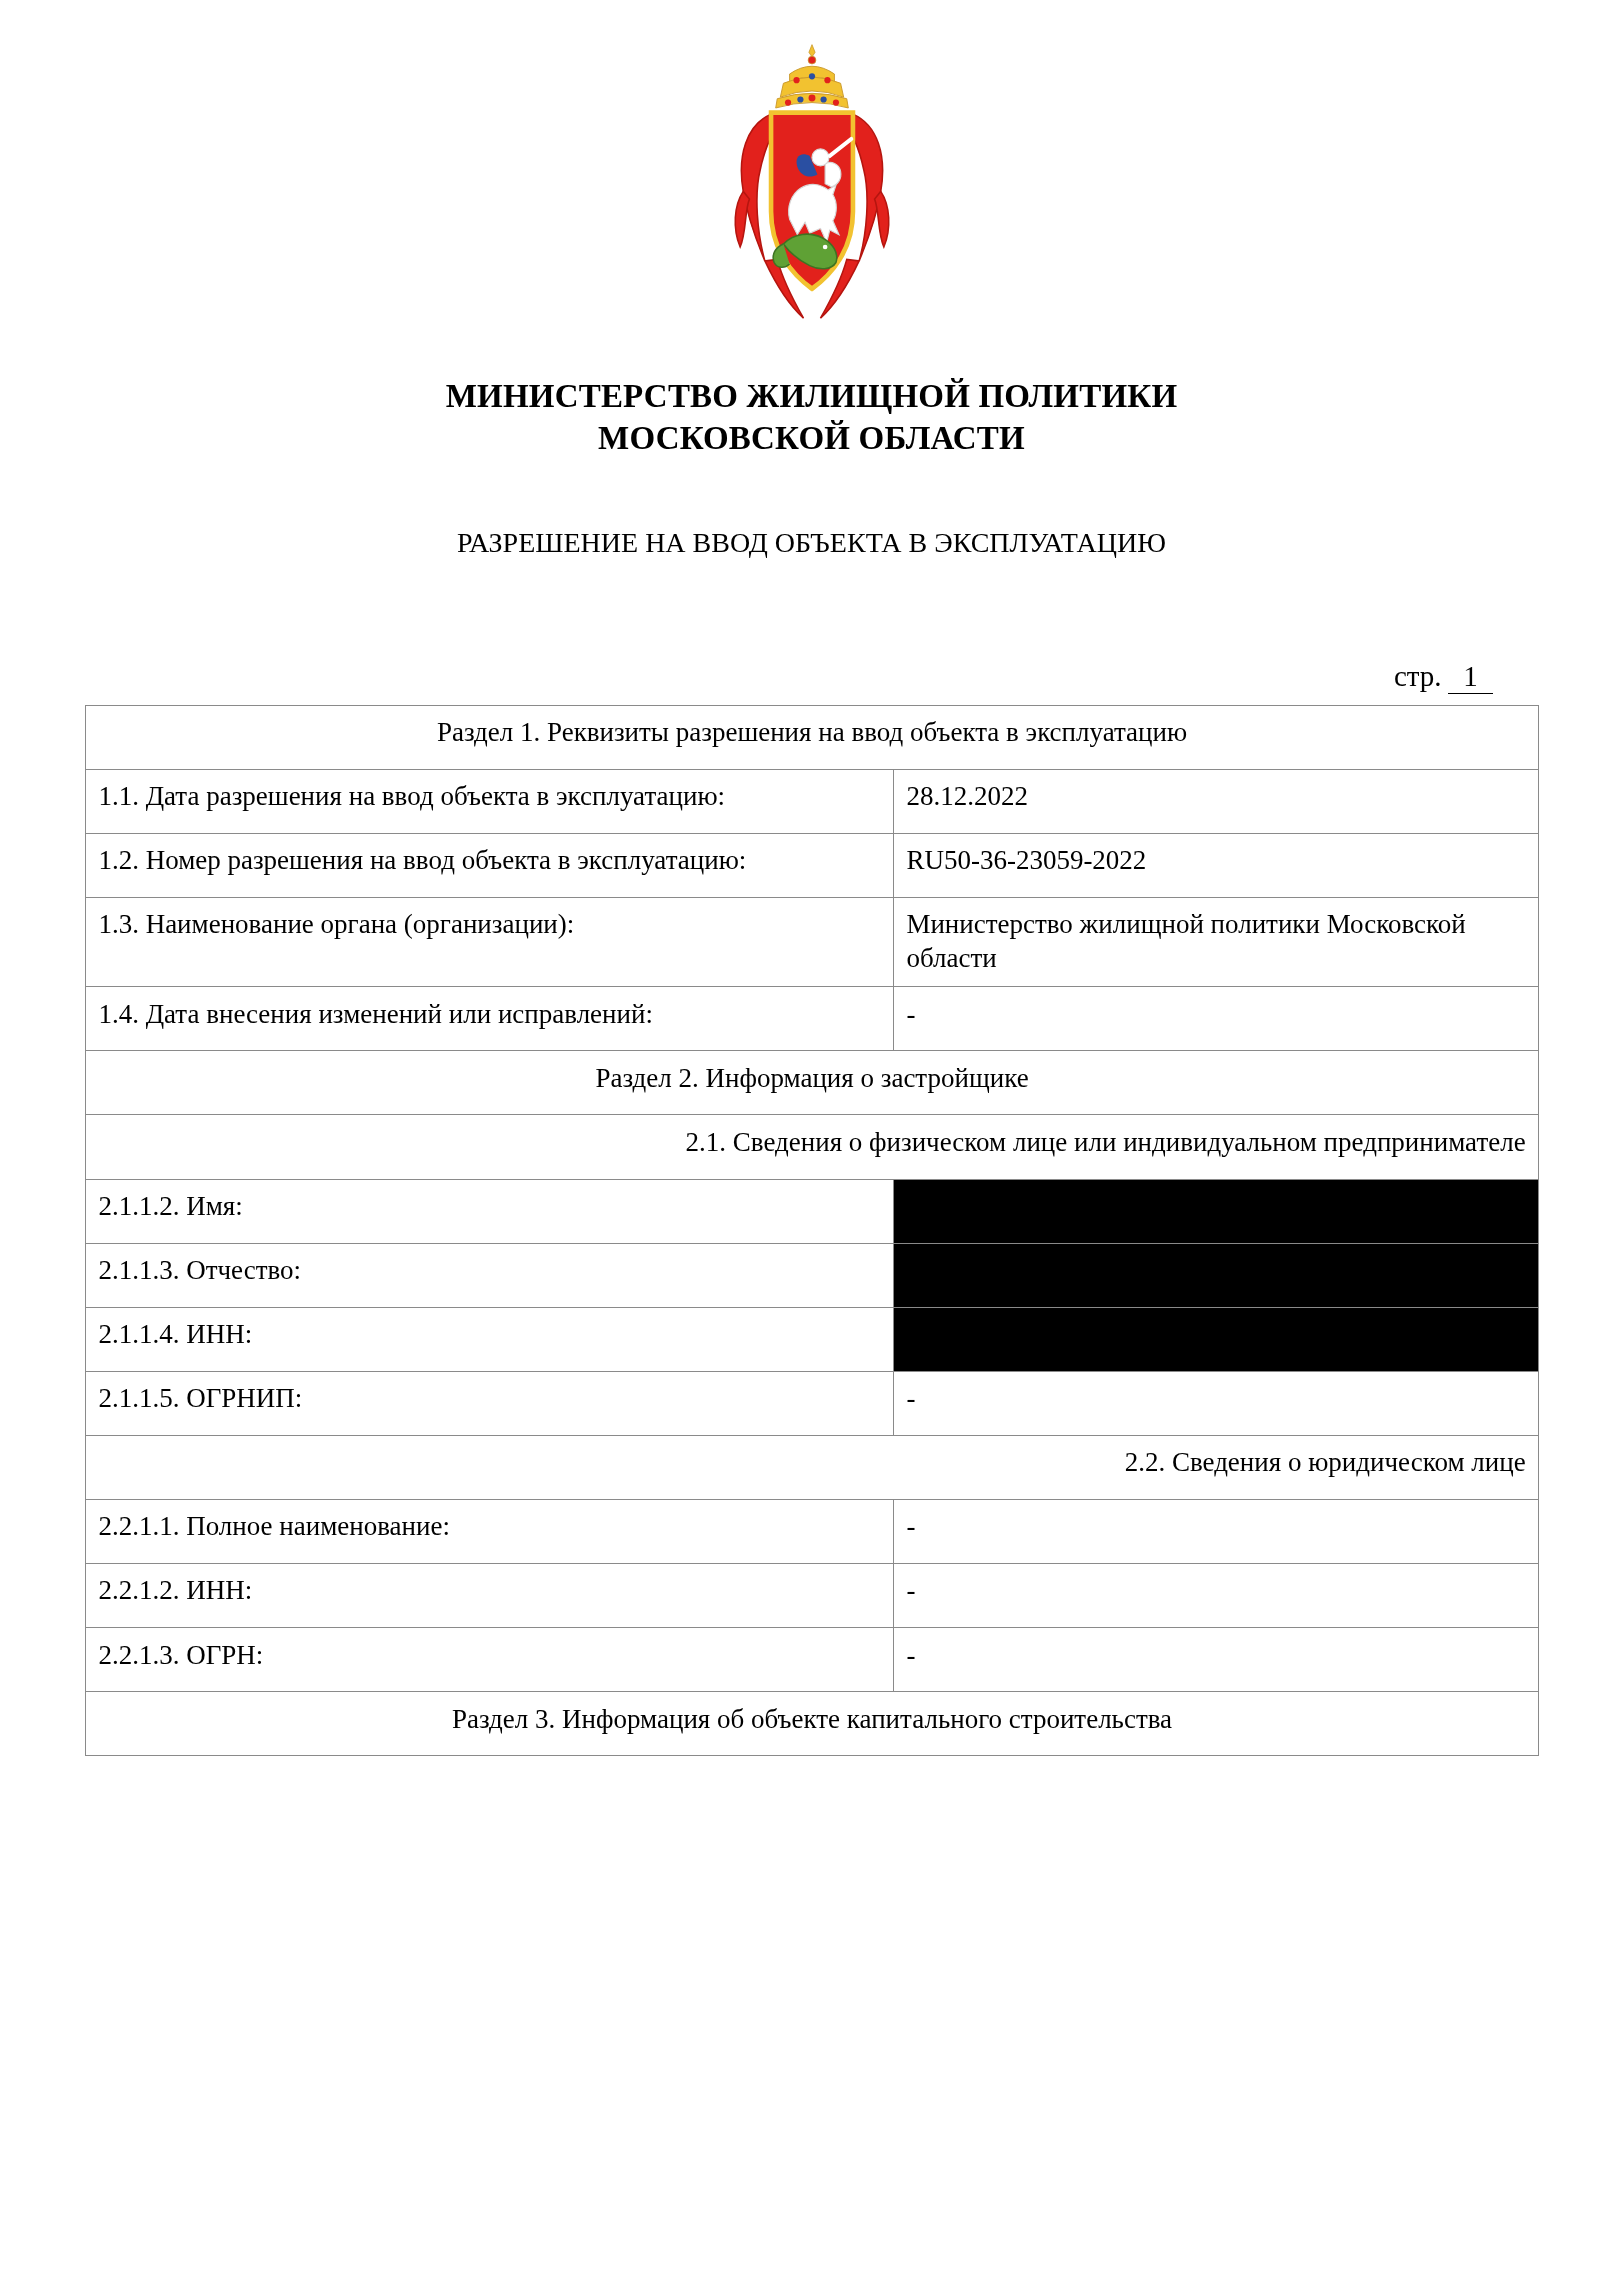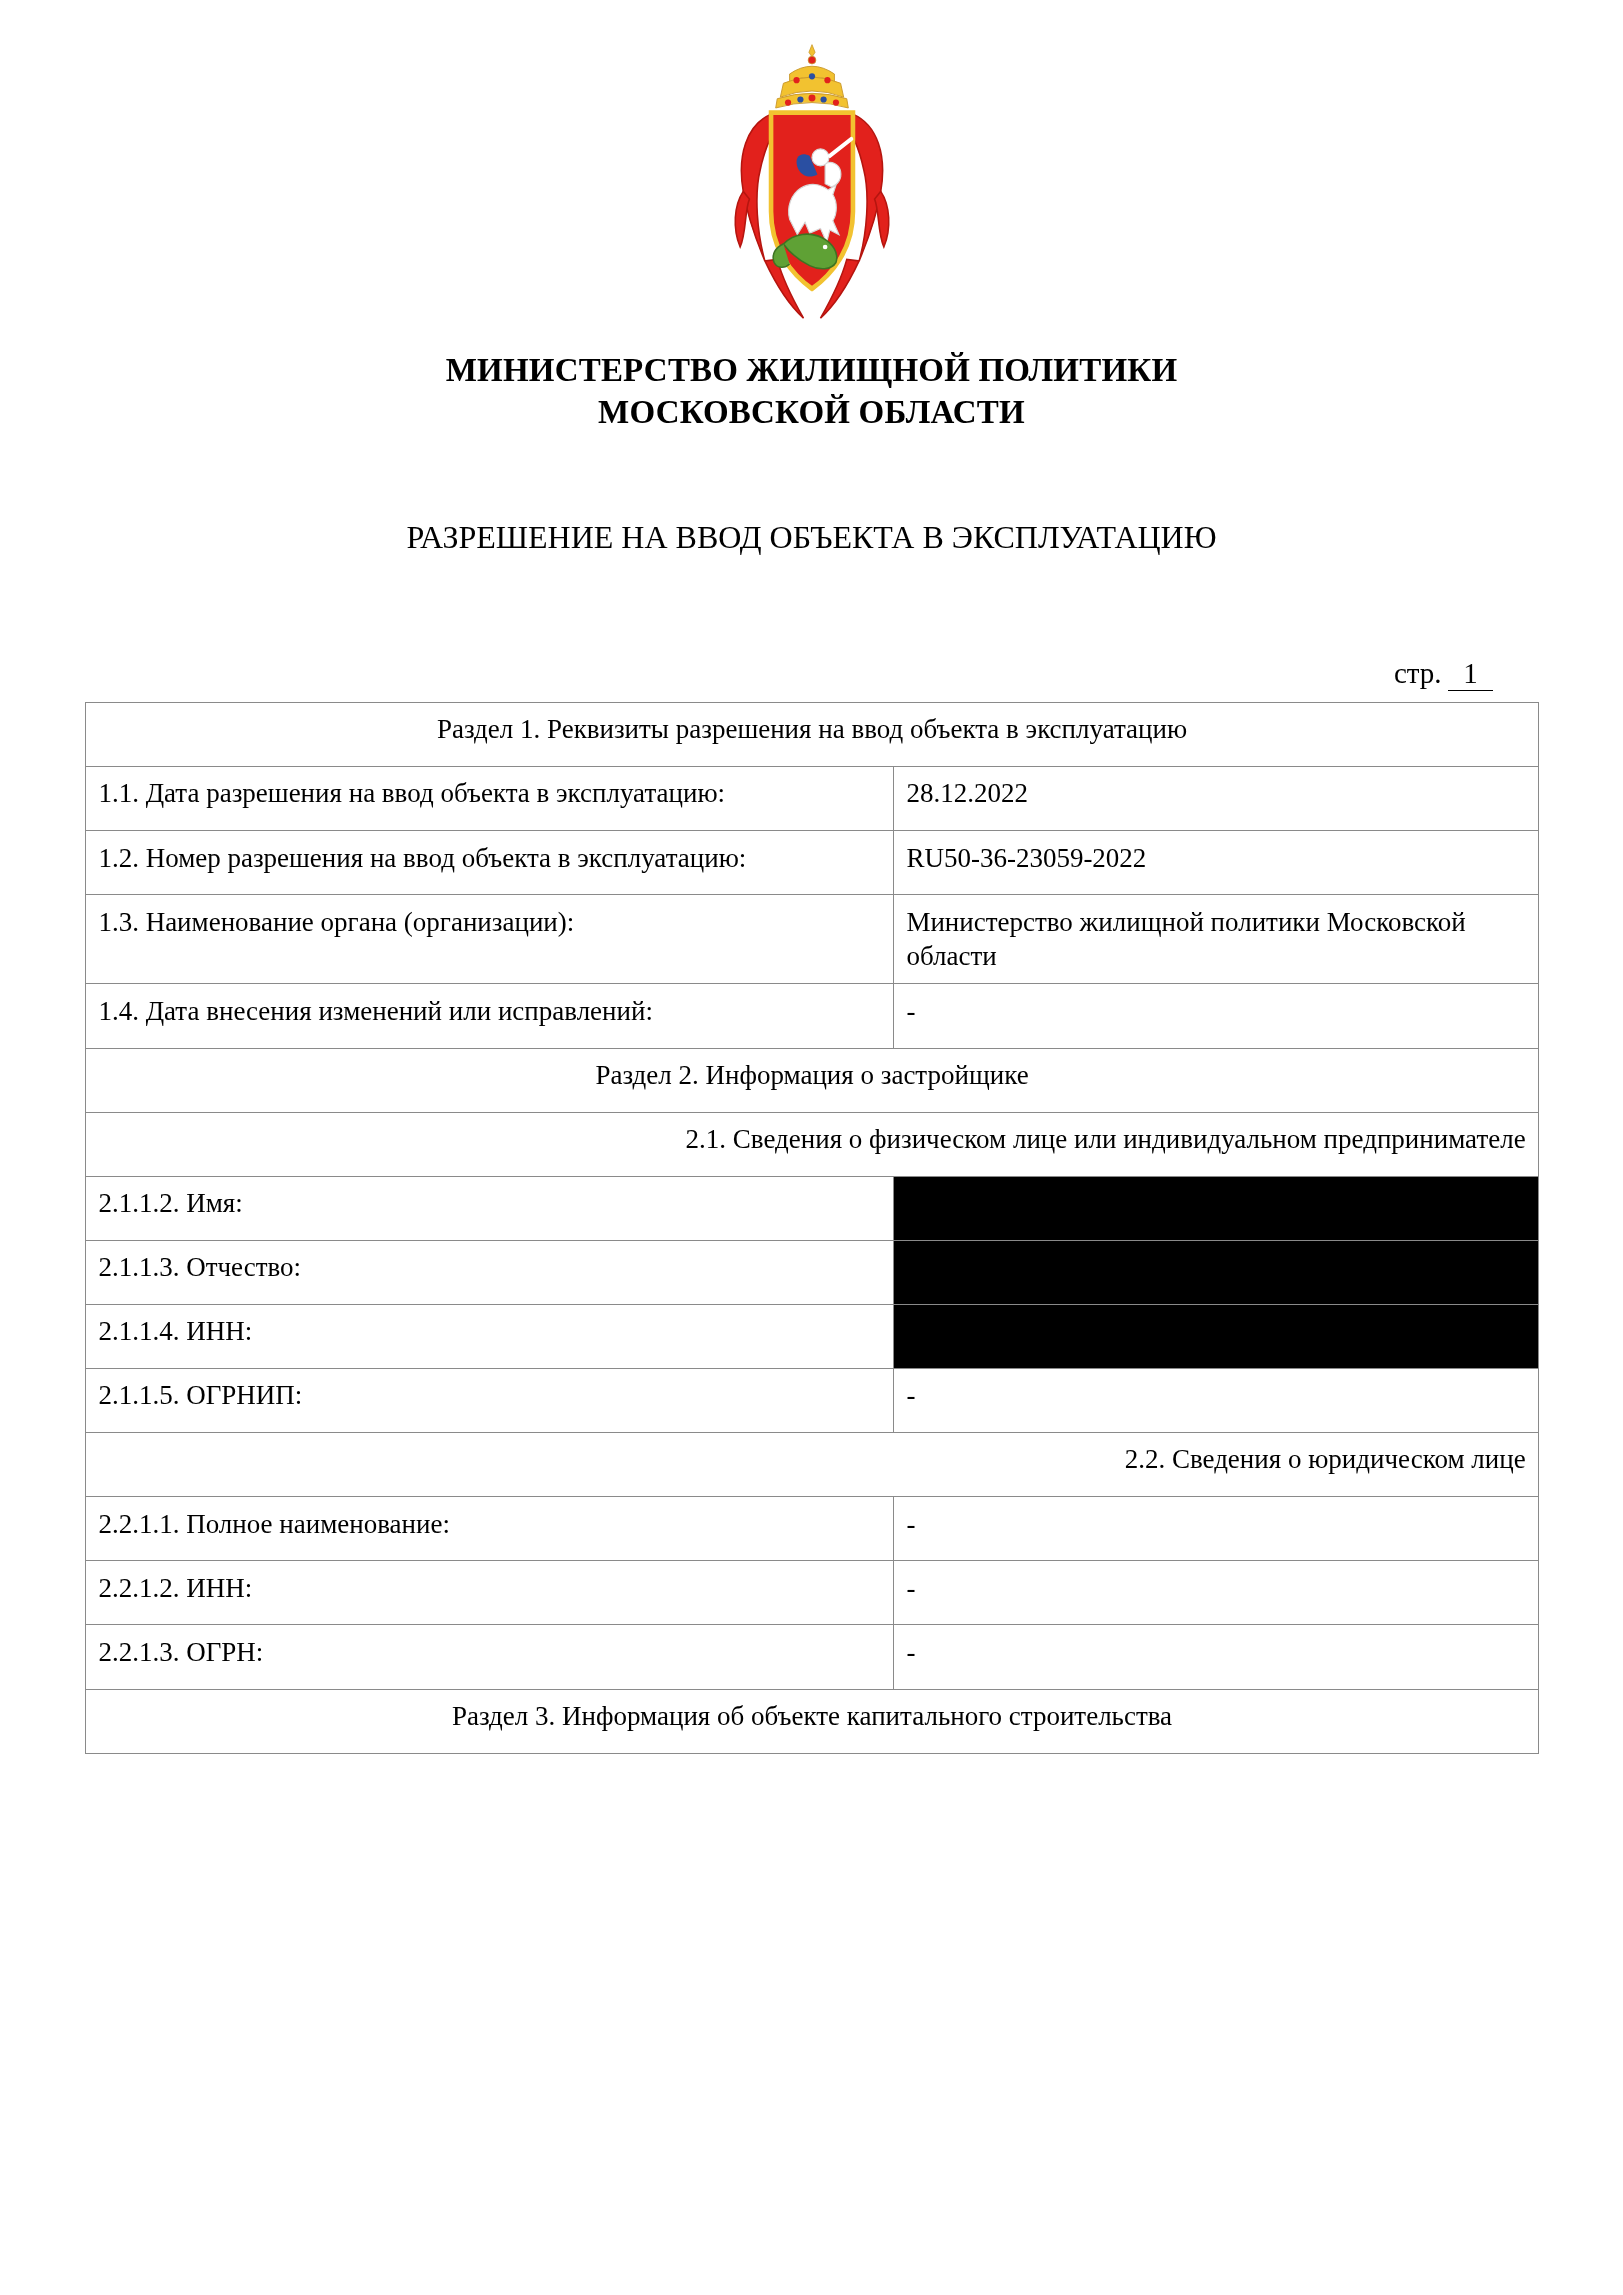--- a/index.html
+++ b/index.html
@@ -35,26 +35,27 @@
     display: block;
   }
 
   
   .ministry-title {
     text-align: center;
     font-weight: bold;
     font-size: 33px;
     line-height: 1.28;
     letter-spacing: 0.2px;
+    margin-top: 26px;
   }
   .doc-title {
     text-align: center;
-    font-size: 32px;
+    font-size: 28px;
     line-height: 1.3;
-    margin-top: 84px;
+    margin-top: 66px;
   }
 
   
   .page-number-line {
     text-align: right;
     font-size: 29px;
     margin-top: 98px;
     padding-right: 45px;
   }
   .page-number-value {

